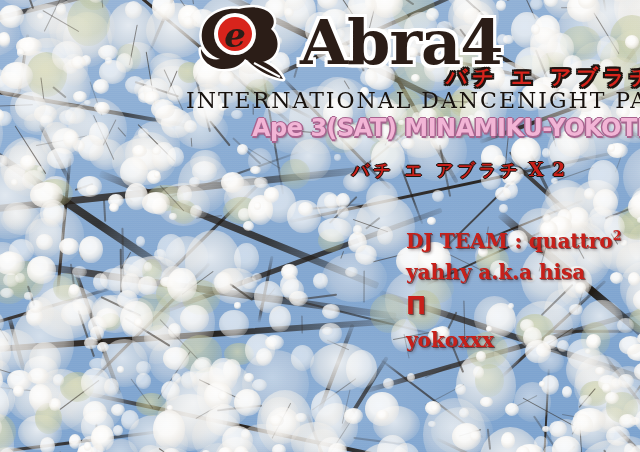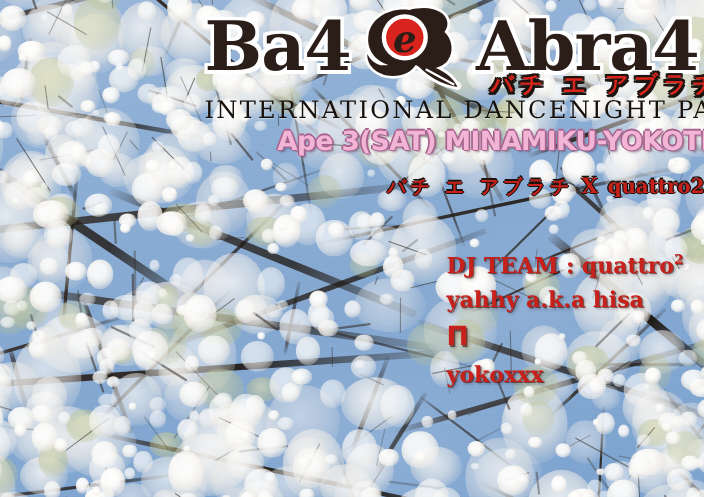--- a/index.html
+++ b/index.html
@@ -1130,21 +1130,20 @@
         <div class="bl" style="left: 560.596px; top: 54.1667px; width: 9.79137px; height: 10.8121px; opacity: 0.84;"></div>
         <div class="bl" style="left: 54.374px; top: 322.353px; width: 8.36249px; height: 7.41357px; opacity: 0.74;"></div>
         <div class="bl" style="left: 45.2797px; top: 302.702px; width: 9.70814px; height: 10.7043px; opacity: 0.61;"></div>
       </div>
     <div class="grain"></div>
   </div>
 
   <div class="overlay">
 
     <div class="wordmark">
-      <span class="wm-text left">Ba4</span>
 
       <span class="rose">
         <svg viewBox="0 0 104 80" xmlns="http://www.w3.org/2000/svg">
           <g stroke="#ffffff" stroke-width="5" stroke-linejoin="round" fill="#2b1d17">
             <path d="M51 6 C32 4 16 14 14 29 C12 42 20 52 32 56
                      C22 58 16 52 13 46 C12 56 22 66 36 66
                      C46 66 53 62 57 56 C66 62 80 60 86 52
                      C92 44 90 32 83 26 C88 20 86 12 79 8
                      C71 3 60 4 51 6 Z"></path>
             <path d="M60 58 C68 66 80 74 95 76 C90 66 80 60 70 57 Z"></path>
@@ -1172,21 +1171,20 @@
 
     <div class="kata-top">バチ エ アブラチ</div>
 
     <div class="tagline">INTERNATIONAL DANCENIGHT PARTY</div>
 
     <div class="datebar">Ape 3(SAT) MINAMIKU-YOKOTE</div>
 
     <div class="subline">
       <span class="kana">バチ エ アブラチ</span>
       <span class="xmark">X</span>
-      <span class="qword">quattro</span>
         <span class="sup qword">2</span>
     </div>
 
     <div class="djblock">
       <span class="line"><span>DJ TEAM : quattro</span><span class="sup">2</span></span>
       <span class="line">yahhy a.k.a hisa</span>
       <span class="line pi">П</span>
       <span class="line">yokoxxx</span>
     </div>
 

